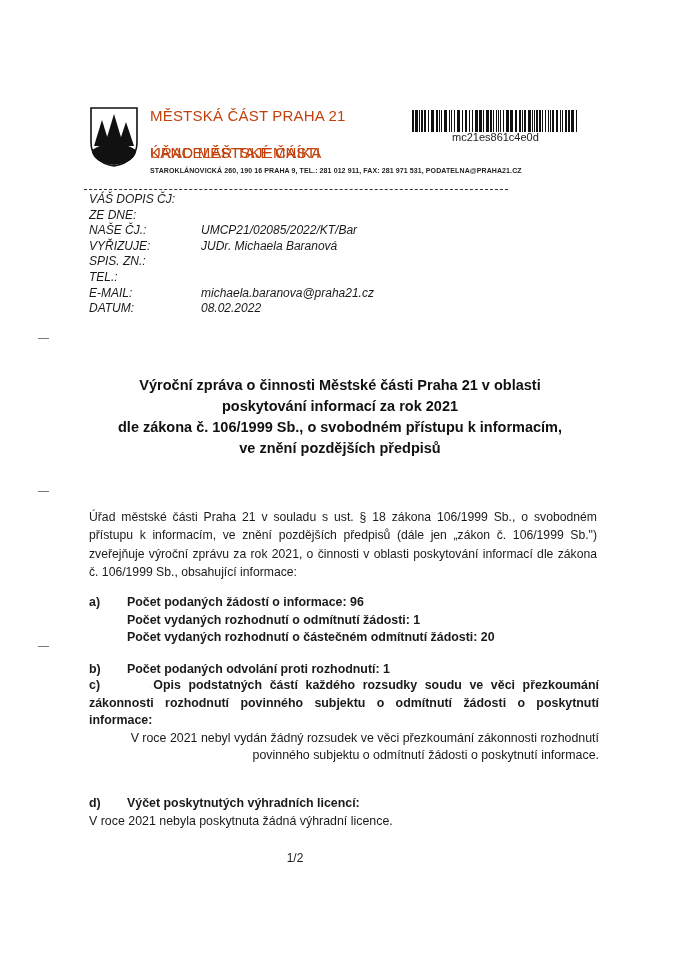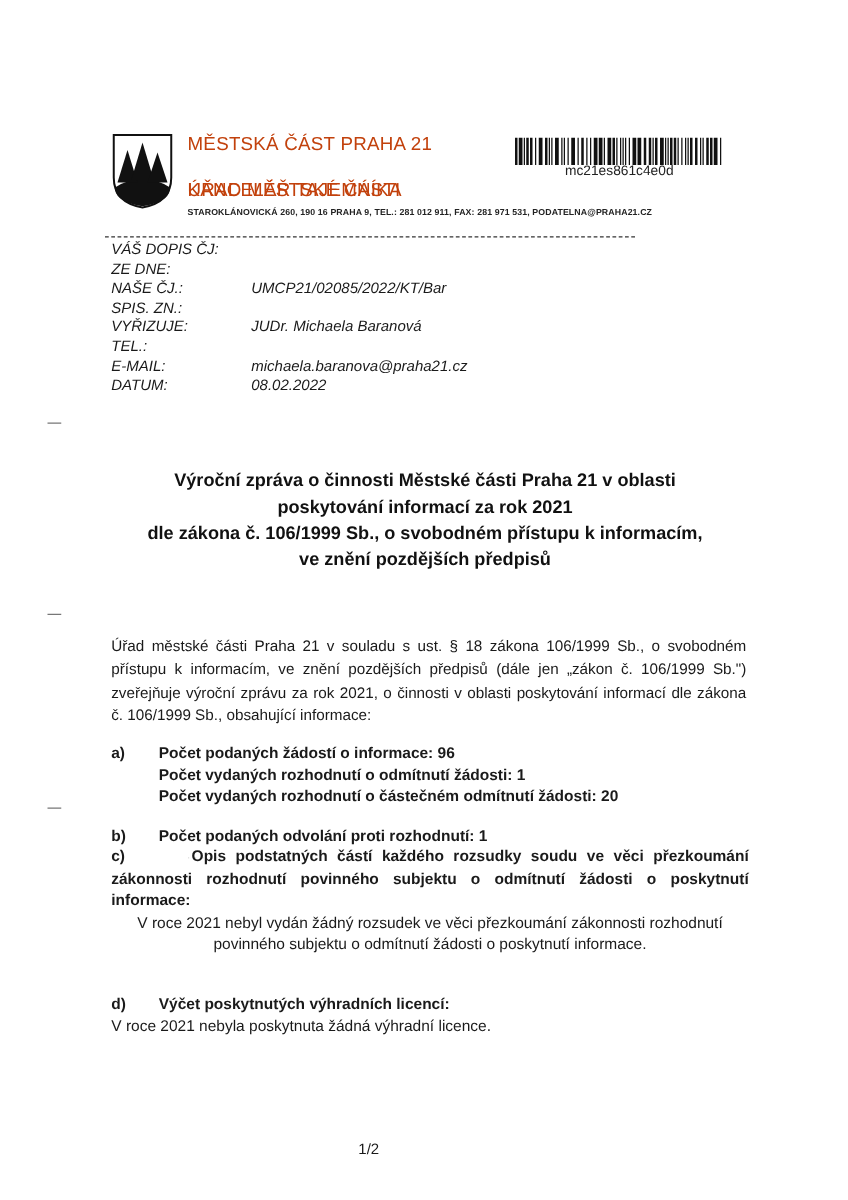--- a/index.html
+++ b/index.html
@@ -32,21 +32,21 @@
   .sec { left: 89px; width: 510px; font-size: 12.4px; line-height: 17.5px; }
   .sec-bold { font-weight: bold; }
   .sec-row { display: flex; }
   .sec-letter { width: 38px; font-weight: bold; }
   .sec-a { top: 594px; }
   .sec-b { top: 661px; }
   .sec-c { top: 663px; text-align: justify; margin-top: 14px; }
   .sec-d { top: 795px; }
   .plain { font-weight: normal; }
   .stamp-ghost { left: 150px; top: 684px; font-size: 6px; color: #aaa; letter-spacing: 1px; }
-  .page-num { left: 0; top: 912px; width: 590px; text-align: center; font-size: 12px; }
+  .page-num { left: 0; top: 851px; width: 590px; text-align: center; font-size: 12px; }
 
   .margin-mark { left: 38px; width: 11px; height: 0; border-top: 1px solid #777; }
 </style>
 </head>
 <body>
 
 <div class="abs logo">
   <svg width="50" height="62" viewBox="0 0 50 62">
     <path d="M2 2 H48 V36 Q48 56 25 60 Q2 56 2 36 Z" fill="#fff" stroke="#111" stroke-width="1.6"></path>
     <path d="M3 44 Q25 30 47 44 L47 46 Q45 56 25 59 Q5 56 3 46 Z" fill="#111"></path>
@@ -127,26 +127,26 @@
   </div>
   <div class="meta-row">
     <span class="meta-label">ZE DNE:</span>
     <span class="meta-value"></span>
   </div>
   <div class="meta-row">
     <span class="meta-label">NAŠE ČJ.:</span>
     <span class="meta-value">UMCP21/02085/2022/KT/Bar</span>
   </div>
   <div class="meta-row">
-    <span class="meta-label">SPIS. ZN.:</span>
-    <span class="meta-value"></span>
-  </div>
-  <div class="meta-row">
     <span class="meta-label">VYŘIZUJE:</span>
     <span class="meta-value">JUDr. Michaela Baranová</span>
+  </div>
+  <div class="meta-row">
+    <span class="meta-label">SPIS. ZN.:</span>
+    <span class="meta-value"></span>
   </div>
   <div class="meta-row">
     <span class="meta-label">TEL.:</span>
     <span class="meta-value"></span>
   </div>
   <div class="meta-row">
     <span class="meta-label">E-MAIL:</span>
     <span class="meta-value">michaela.baranova@praha21.cz</span>
   </div>
   <div class="meta-row">
@@ -189,21 +189,21 @@
     <span>Počet podaných odvolání proti rozhodnutí: 1</span>
   </div>
 </div>
 
 <div class="abs stamp-ghost">· · · · · ·</div>
 
 <div class="abs sec sec-c">
   <div class="sec-bold">
     <span>c)</span>&nbsp;&nbsp;&nbsp;&nbsp;&nbsp;&nbsp;&nbsp;<span>Opis podstatných částí každého rozsudky soudu ve věci přezkoumání zákonnosti rozhodnutí povinného subjektu o odmítnutí žádosti o poskytnutí informace:</span>
   </div>
-  <div class="plain" style="text-align:center">V roce 2021 nebyl vydán žádný rozsudek ve věci přezkoumání zákonnosti rozhodnutí povinného subjektu o odmítnutí žádosti o poskytnutí informace.</div>
+  <div class="plain" style="text-align:right">V roce 2021 nebyl vydán žádný rozsudek ve věci přezkoumání zákonnosti rozhodnutí povinného subjektu o odmítnutí žádosti o poskytnutí informace.</div>
 </div>
 
 <div class="abs sec sec-d">
   <div class="sec-row sec-bold">
     <span class="sec-letter">d)</span>
     <span>Výčet poskytnutých výhradních licencí:</span>
   </div>
   <div class="plain">V roce 2021 nebyla poskytnuta žádná výhradní licence.</div>
 </div>
 

